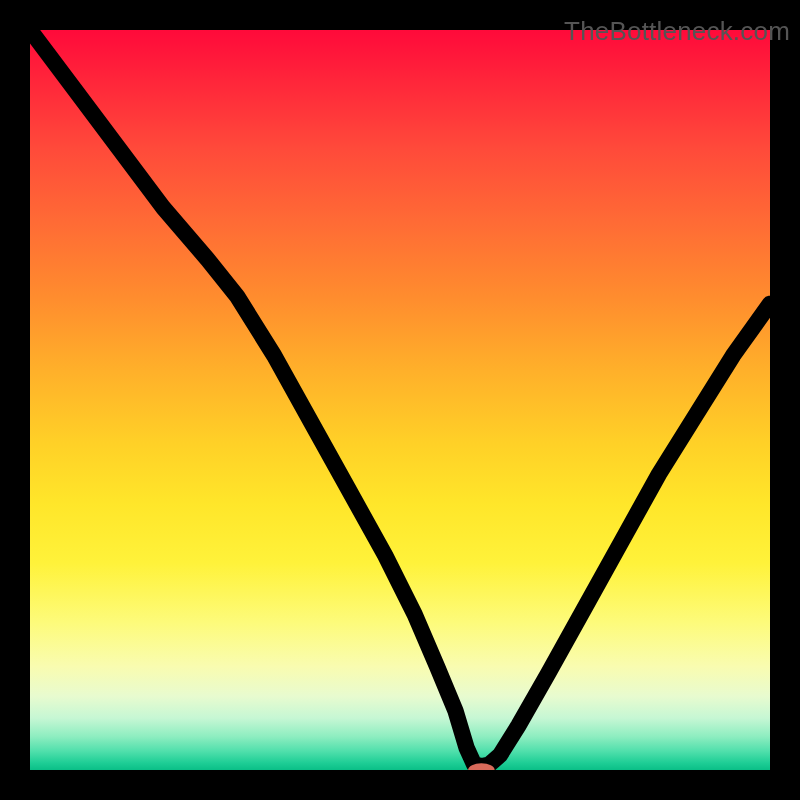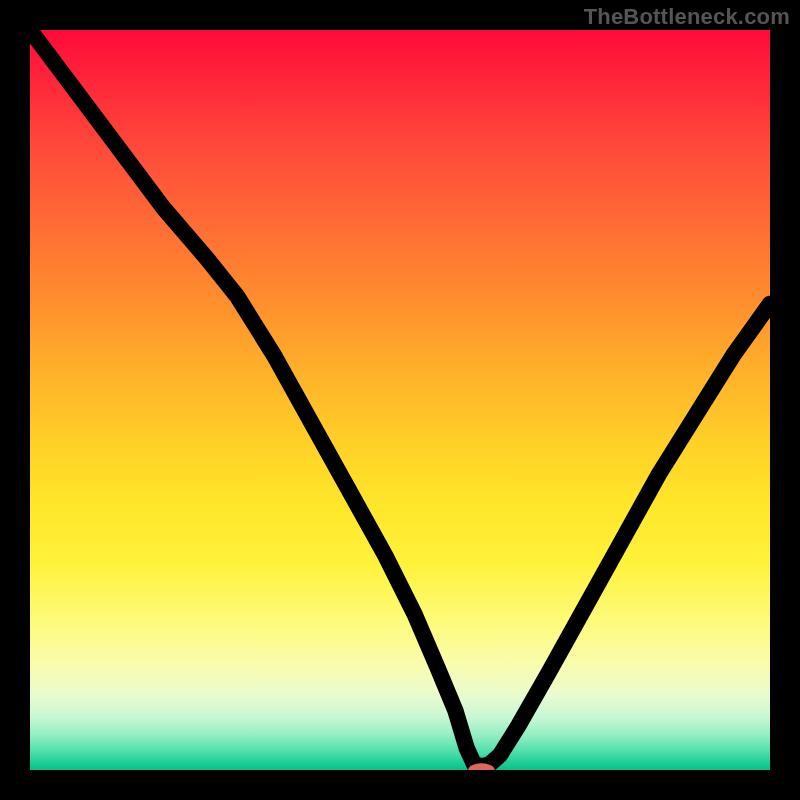--- a/index.html
+++ b/index.html
@@ -12,25 +12,25 @@
     font-family: Arial, Helvetica, sans-serif;
   }
   .frame {
     position: relative;
     width: 800px;
     height: 800px;
     background: #000;
   }
   .watermark {
     position: absolute;
-    top: 4px;
+    top: 16px;
     right: 10px;
     color: #555;
-    font-size: 22px;
-    font-weight: 700;
+    font-size: 26px;
+    font-weight: 400;
     letter-spacing: 0.2px;
     z-index: 20;
   }
   .plot-area {
     position: absolute;
     left: 30px;
     top: 30px;
     width: 740px;
     height: 740px;
     overflow: hidden;

